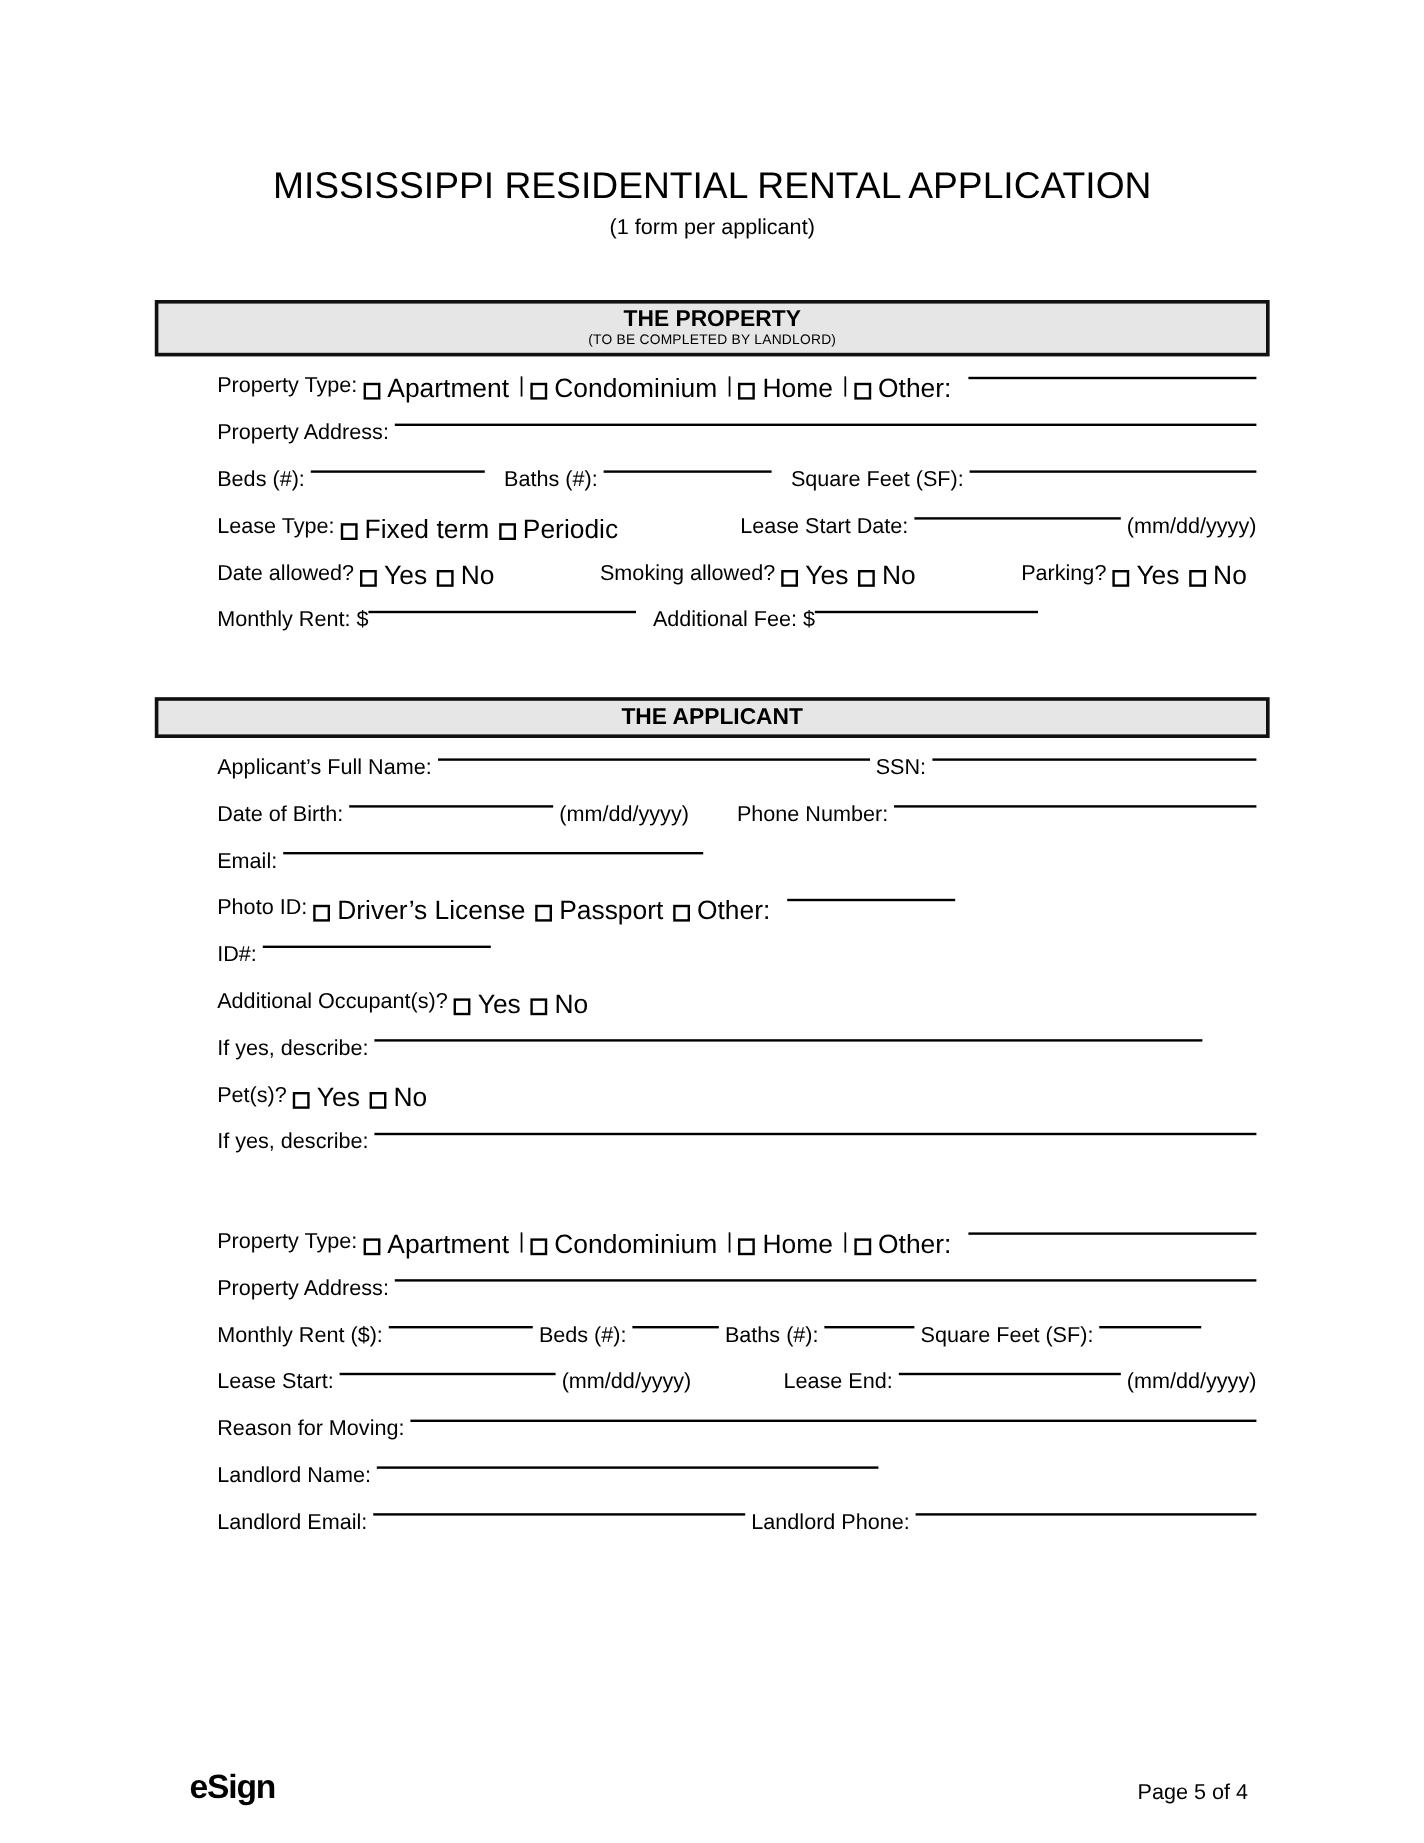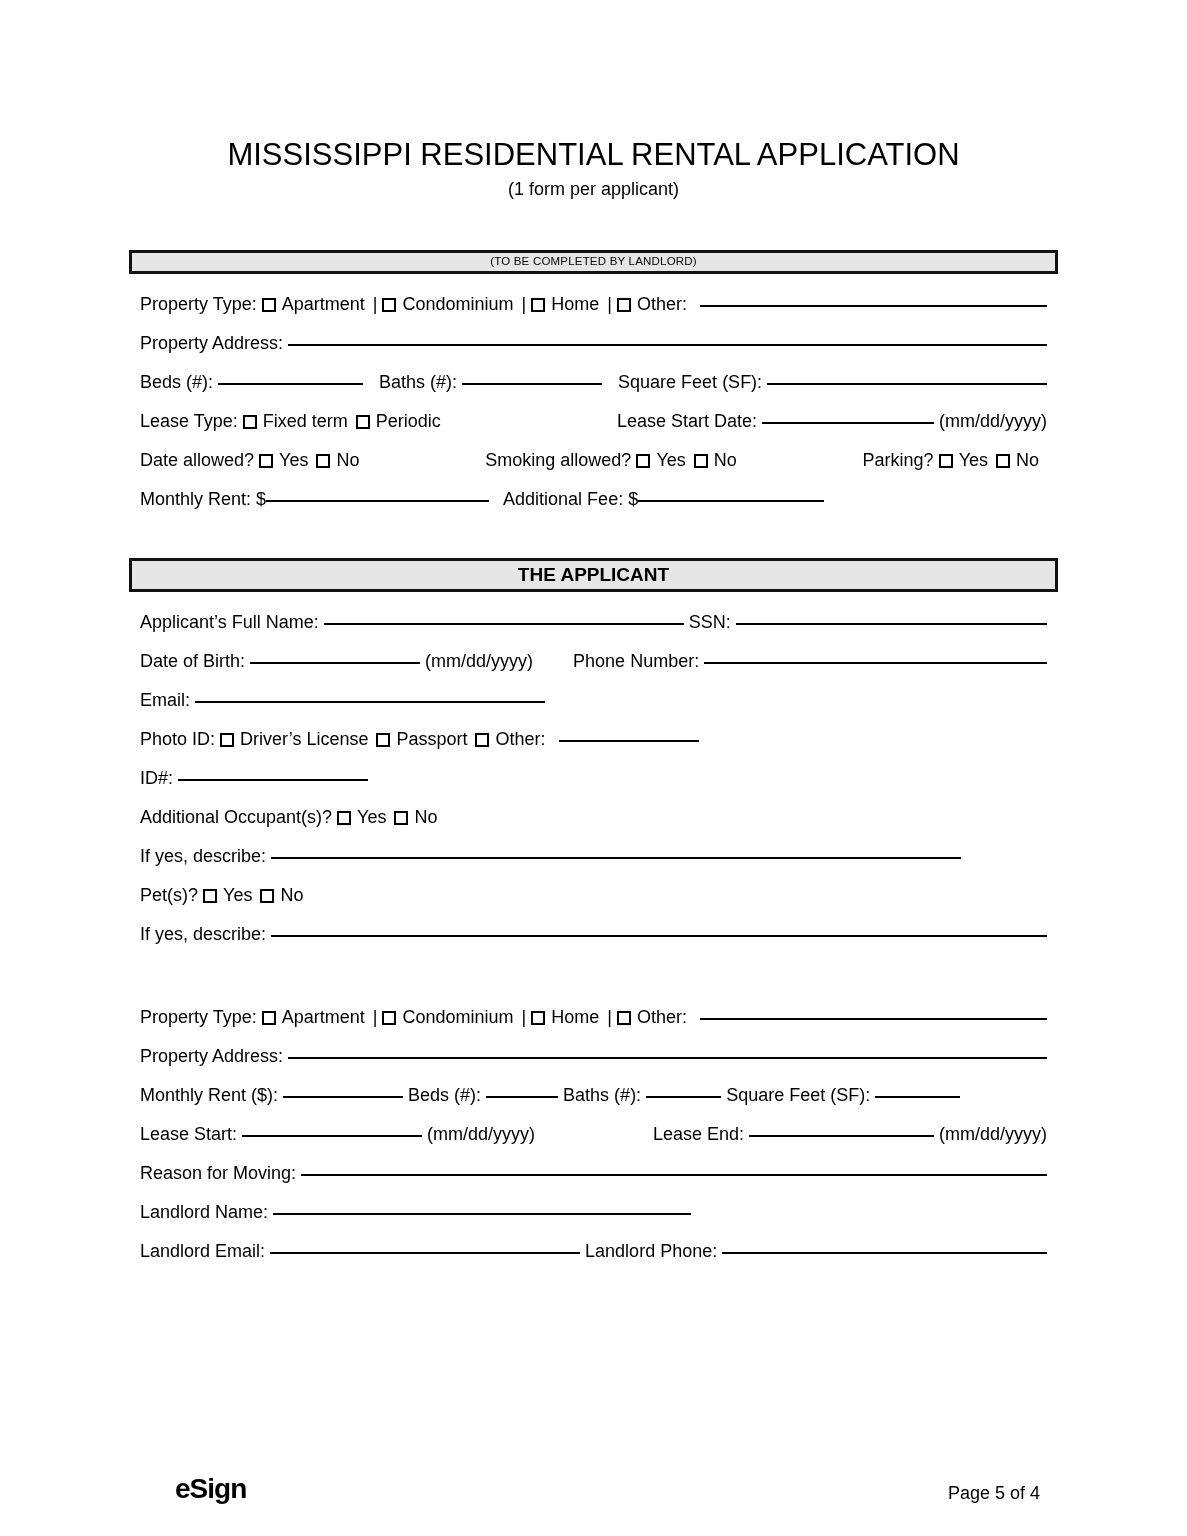--- a/index.html
+++ b/index.html
@@ -19,54 +19,55 @@
 
   .sec-header {
     border:3px solid #111; background:var(--header-bg,#e6e6e6);
     text-align:center; padding:2px 0 3px; margin:0 -11px;
   }
   .sec-title { font-size:19px; font-weight:bold; line-height:23px; }
   .sec-sub { font-size:11.5px; line-height:13px; letter-spacing:.2px; }
 
   .sec-body { padding-top:14px; }
   .row {
-    display:flex; align-items:center;
-    height:39px; padding-bottom:6px;
+    display:flex; align-items:flex-start;
+    height:39px; padding-bottom:6px;margin-left:41px;
   }
   .lbl { font-size:18px; white-space:pre; flex:0 0 auto; }
   .cb-item { flex:0 0 auto; font-size:18px; white-space:pre; margin-right:8px; }
   .cb {
     display:inline-block; width:14px; height:14px;
     border:2.5px solid #000; background:#fff;
     margin-right:6px; vertical-align:-2px;
   }
-  .cb-label { font-size:18px; white-space:pre; }
+  .cb-label { font-size:22px; white-space:pre; }
   .blank {
     display:block; height:5px;
     border-bottom:2px solid var(--line-color,#000);
   }
   .gap { display:block; height:1px; }
 
   .footer-logo {
-    position:absolute; left:175px; top:1473px;
+    position:absolute; left:158px; top:1473px;
     font-size:28px; font-weight:bold; letter-spacing:-1px;
   }
   .footer-page {
     position:absolute; right:147px; top:1483px; font-size:18px;
   }
 </style>
 </head>
 <body style="--header-bg: #e6e6e6; --line-color: #000000; color: rgb(0, 0, 0);">
 
 <div class="content">
   <h1 class="doc-title">MISSISSIPPI RESIDENTIAL RENTAL APPLICATION</h1>
   <div class="doc-subtitle">(1 form per applicant)</div>
   <div id="form-sections">
       <section class="sec">
         <div class="sec-header">
+          <div class="sec-title">THE PROPERTY</div>
           <div class="sec-sub">(TO BE COMPLETED BY LANDLORD)</div>
         </div>
         <div class="sec-body">
           <div class="row">
             <span class="lbl">Property Type: </span>
             <span class="cb-item"><span class="cb"></span><span class="cb-label">Apartment</span></span>
             <span class="lbl">| </span>
             <span class="cb-item"><span class="cb"></span><span class="cb-label">Condominium</span></span>
             <span class="lbl">| </span>
             <span class="cb-item"><span class="cb"></span><span class="cb-label">Home</span></span>

